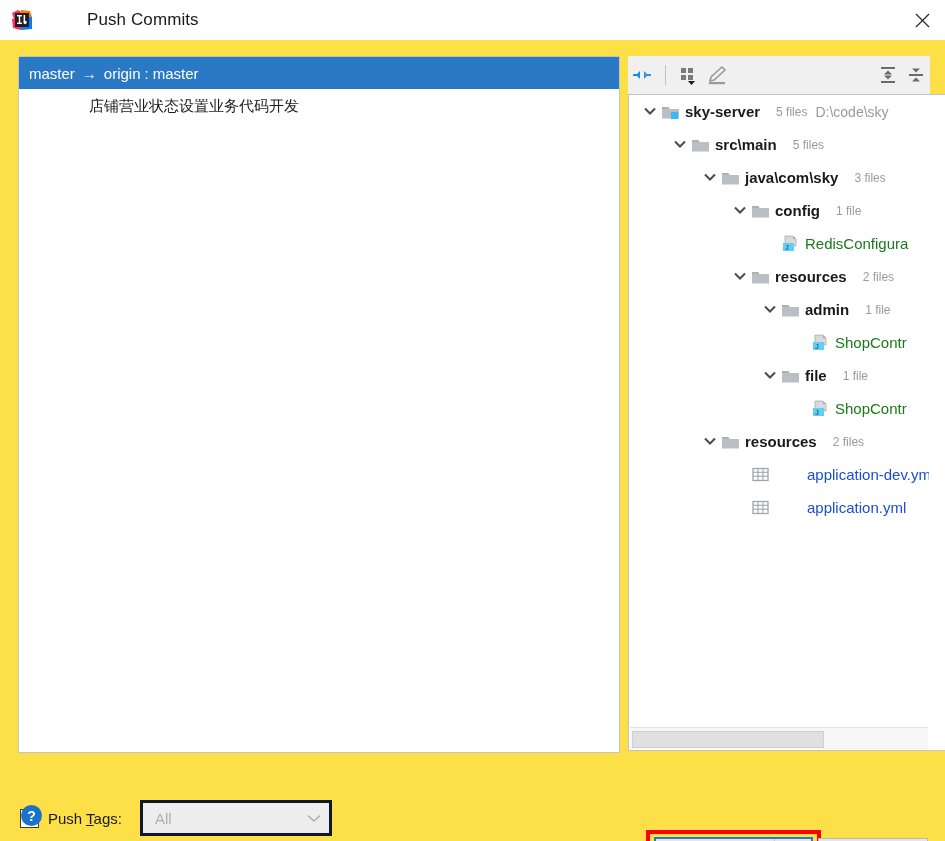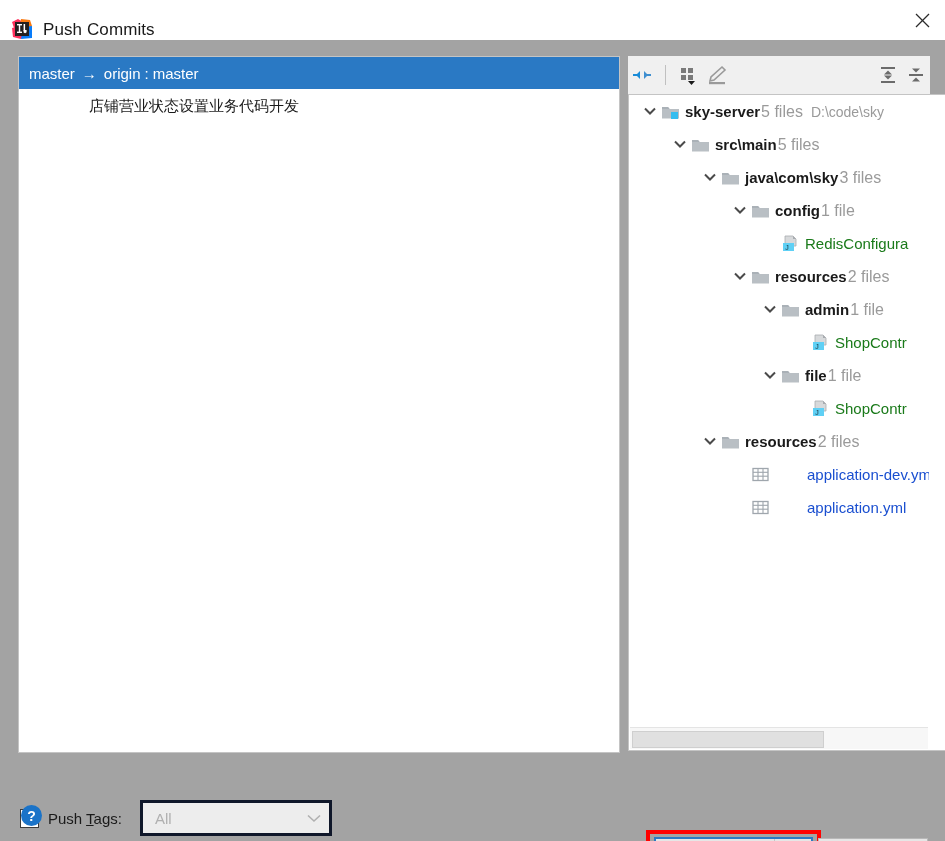--- a/index.html
+++ b/index.html
@@ -18,21 +18,22 @@
   }
 
   
   .titlebar {
     position: absolute;
     left: 0; top: 0;
     width: 945px;
     height: 40px;
     background: #ffffff;
     display: flex;
-    align-items: flex-end;
+    align-items: center;
+    gap: 44px;
   }
   .title-icon {
     width: 22px;
     height: 22px;
     margin-left: 11px;
     position: relative;
     flex: none;
   }
   .title-text {
     margin-left: 10px;
@@ -50,21 +51,21 @@
     justify-content: center;
     cursor: default;
   }
 
   
   .content {
     position: absolute;
     left: 0; top: 40px;
     width: 945px;
     height: 801px;
-    background: #a3a3a3;
+    background: #fde047;
   }
 
   
   .left-panel {
     position: absolute;
     left: 18px; top: 16px;
     width: 600px;
     height: 695px;
     background: #ffffff;
     border: 1px solid #c4c4c4;
@@ -153,23 +154,23 @@
     display: flex;
     align-items: center;
     justify-content: center;
   }
   .node-label {
     font-size: 15px;
     font-weight: bold;
     color: #1a1a1a;
   }
   .node-count {
-    font-size: 16px;
+    font-size: 12px;
     color: #9a9a9a;
-    margin-left: 1px;
+    margin-left: 16px;
   }
   .node-path {
     font-size: 14px;
     color: #9a9a9a;
     margin-left: 8px;
   }
   .file-label {
     font-size: 15px;
   }
   .file-label.green { color: #1a7a1a; }

